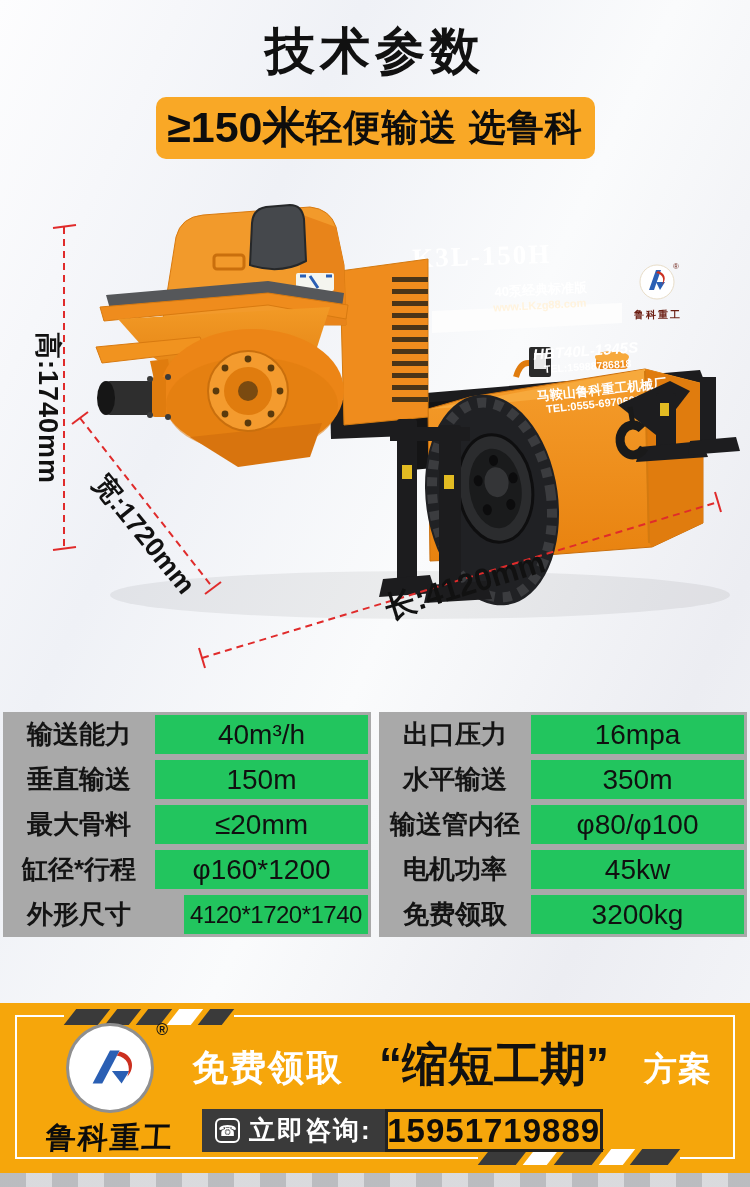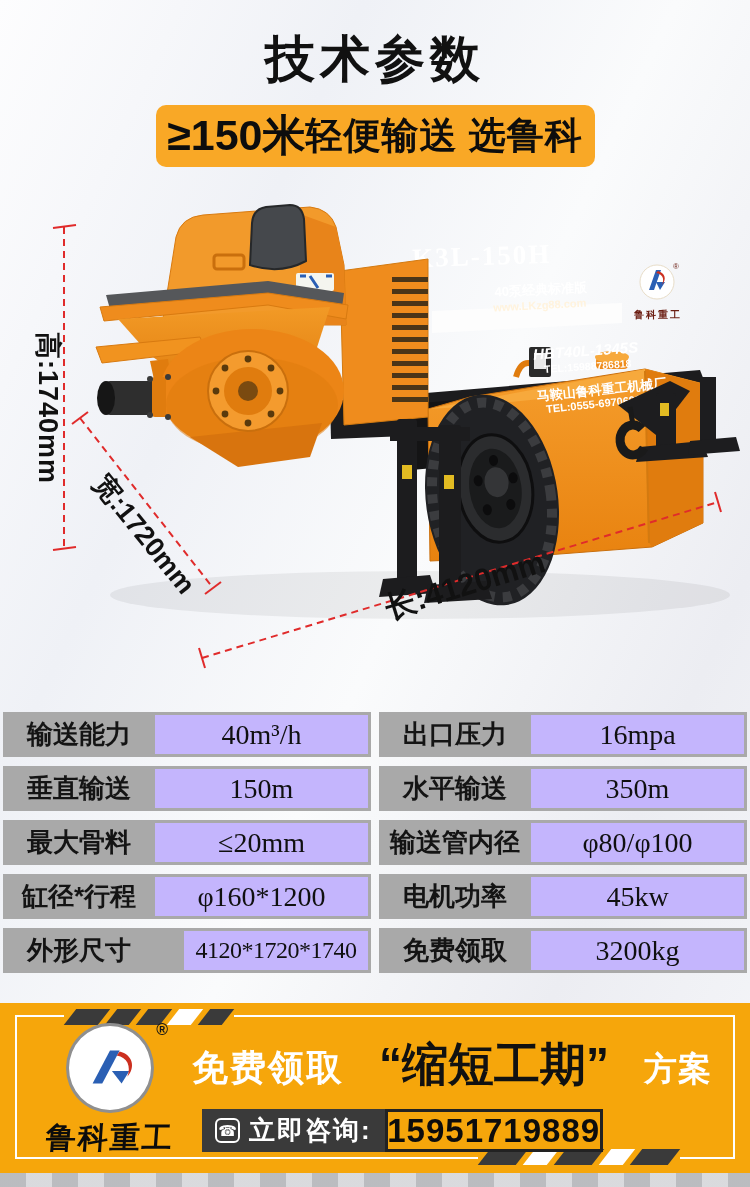--- a/index.html
+++ b/index.html
@@ -2,39 +2,39 @@
 <html><head>
 <meta charset="utf-8">
 <style>
   * { margin:0; padding:0; box-sizing:border-box; }
   body { font-family:"Liberation Sans","DejaVu Sans",sans-serif; background:#e9ebef; }
   .page{
     position:relative; width:750px; height:1187px; margin:0 auto; overflow:hidden;
     background:linear-gradient(115deg,#fdfdfe 0%,#eff1f6 28%,#fafbfc 52%,#ecedf2 78%,#f5f6f9 100%);
   }
   
-  .hero{ position:absolute; top:12px; left:0; width:750px; text-align:center; }
+  .hero{ position:absolute; top:4px; left:0; width:750px; text-align:center; }
   .hero h1{ margin-top:14px; font-size:50px; font-weight:900; letter-spacing:5px; color:#111; }
   .badge{
     margin:12px auto 4px; width:439px; height:62px; background:#f9a826; border-radius:10px;
     display:flex; align-items:center; justify-content:center; color:#0d0d0d; white-space:nowrap;
   }
   .badge .b1{ font-size:43px; font-weight:900; letter-spacing:0px; }
   .badge .b2{ font-size:37px; font-weight:800; letter-spacing:1px; }
   
   .figure{ position:absolute; top:165px; left:0; width:750px; height:548px; }
   .figure svg{ display:block; }
   
   .specs{ position:absolute; top:712px; left:0; width:750px; display:flex; gap:8px; padding:0 3px; }
-  .spec-col{ flex:1; display:flex; flex-direction:column; gap:9px; }
+  .spec-col{ flex:1; display:flex; flex-direction:column; }
   .spec-row{ height:45px; background:#a9a9a9; display:flex; }
   .spec-label{ width:152px; display:flex; align-items:center; justify-content:center;
     font-weight:bold; font-size:26px; color:#141414; white-space:nowrap; }
-  .spec-value{ flex:1; background:#c4b5fd; margin:3px 3px 3px 0; display:flex; align-items:center;
-    justify-content:center; font-size:28px; font-weight:500; color:#101010; white-space:nowrap;font-family:Liberation Serif, serif; }
+  .spec-value{ flex:1; background:#22c55e; margin:3px 3px 3px 0; display:flex; align-items:center;
+    justify-content:center; font-size:28px; font-weight:500; color:#101010; white-space:nowrap; }
   .spec-col.left .spec-row:nth-child(5) .spec-value{ font-size:24px; letter-spacing:-0.5px;margin-left:29px; }
   
   .banner{ position:absolute; top:1003px; left:0; width:750px; height:170px; background:#f6a60b; }
   .frame{ position:absolute; top:12px; left:15px; right:15px; bottom:14px; border:2px solid #fff; }
   .stripes{ position:absolute; display:flex; gap:7px; background:#f6a60b; padding:2px 6px; }
   .stripes.top{ top:4px; left:64px; }
   .stripes.bottom{ bottom:6px; right:70px; }
   .stripe{ height:16px; transform:skewX(-38deg); }
   .logo-block{ position:absolute; left:28px; top:20px; width:164px; text-align:center; }
   .logo-circle{ position:relative; width:88px; height:90px; margin:0 auto; background:#fff;

